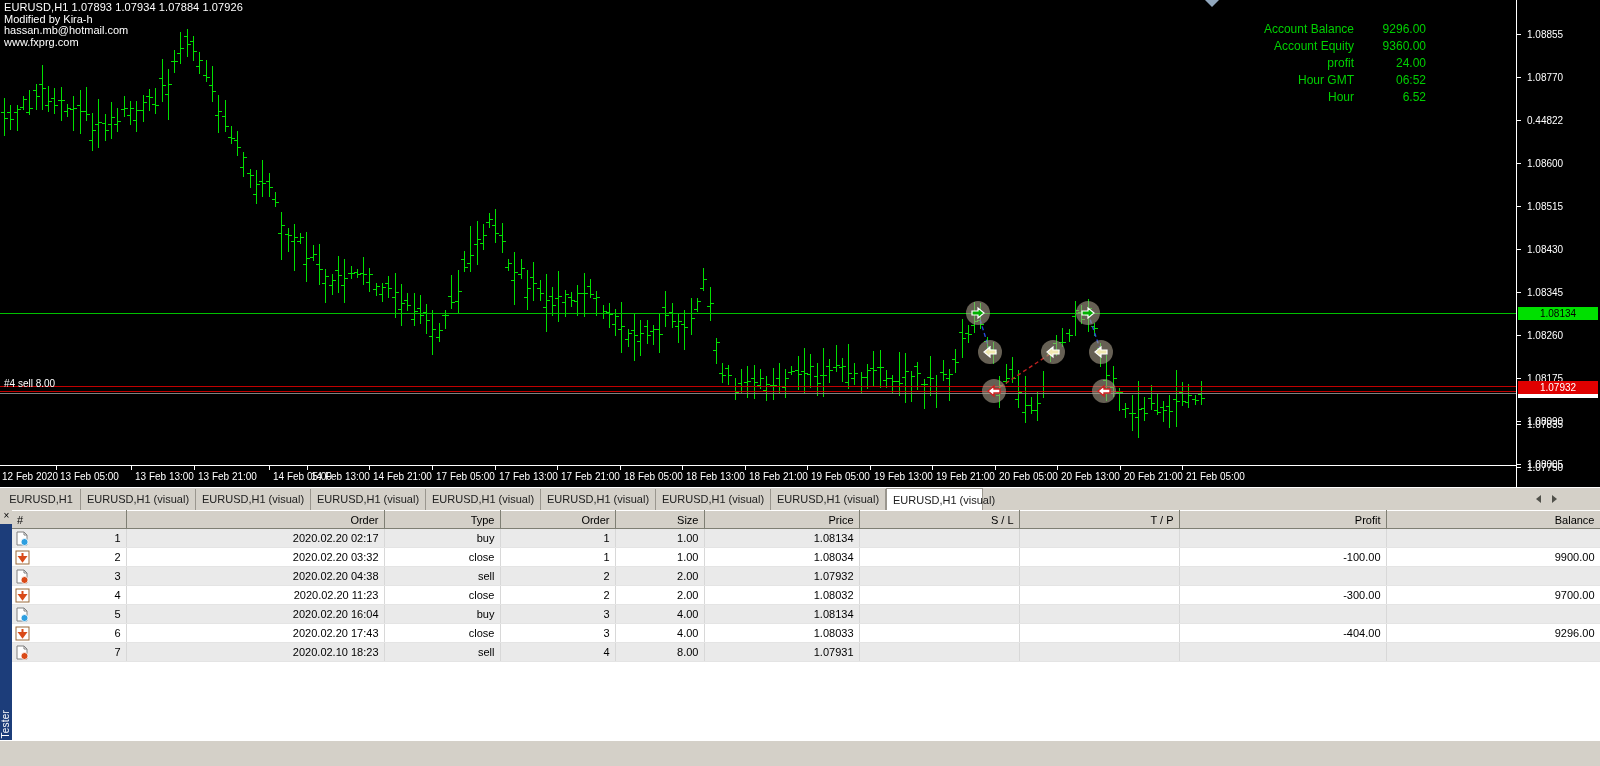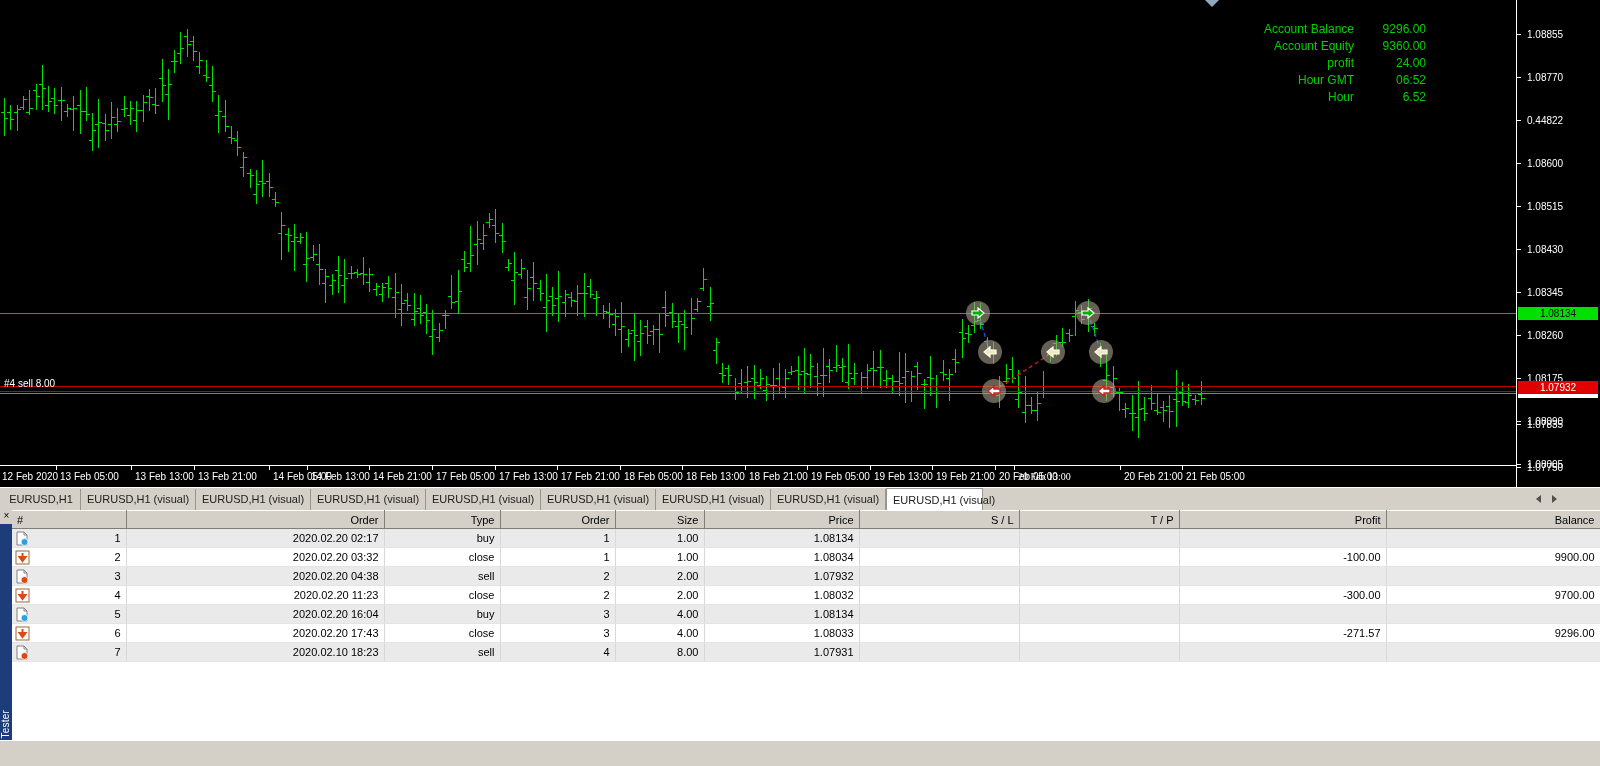--- a/index.html
+++ b/index.html
@@ -818,20 +818,26 @@
         <svg width="14" height="14" viewBox="0 0 14 14">
             <path d="M13 5 L7 5 L7 2 L1 7 L7 12 L7 9 L13 9 Z" fill="#efe8b0" stroke="#ffffff" stroke-width="1.2"></path>
           </svg>
       </div>
       <div class="marker" style="left:1092px; top:379px;">
         <svg width="14" height="14" viewBox="0 0 14 14">
             <path d="M13 5 L7 5 L7 2 L1 7 L7 12 L7 9 L13 9 Z" fill="#ffffff" stroke="#cc2020" stroke-width="1.4"></path>
           </svg>
       </div>
 
+      <div class="chart-header">
+        <div class="sym">EURUSD,H1  1.07893 1.07934 1.07884 1.07926</div>
+        <div>Modified by Kira-h</div>
+        <div>hassan.mb@hotmail.com</div>
+        <div>www.fxprg.com</div>
+      </div>
 
       <div class="acct-panel" id="acct-panel">
           <div class="acct-row">
             <div class="acct-label">Account Balance</div>
             <div class="acct-val">9296.00</div>
           </div>
           <div class="acct-row">
             <div class="acct-label">Account Equity</div>
             <div class="acct-val">9360.00</div>
           </div>
@@ -860,21 +866,21 @@
           <div class="time-tick" style="left: 436px;">17 Feb 05:00</div>
           <div class="time-tick" style="left: 499px;">17 Feb 13:00</div>
           <div class="time-tick" style="left: 561px;">17 Feb 21:00</div>
           <div class="time-tick" style="left: 624px;">18 Feb 05:00</div>
           <div class="time-tick" style="left: 686px;">18 Feb 13:00</div>
           <div class="time-tick" style="left: 749px;">18 Feb 21:00</div>
           <div class="time-tick" style="left: 811px;">19 Feb 05:00</div>
           <div class="time-tick" style="left: 874px;">19 Feb 13:00</div>
           <div class="time-tick" style="left: 936px;">19 Feb 21:00</div>
           <div class="time-tick" style="left: 999px;">20 Feb 05:00</div>
-          <div class="time-tick" style="left: 1018px; font-family: Liberation Serif, serif;">20 Feb 13:00</div>
+          <div class="time-tick" style="left: 1061px;">20 Feb 13:00</div>
           <div class="time-tick" style="left: 1124px;">20 Feb 21:00</div>
           <div class="time-tick" style="left: 1186px;">21 Feb 05:00</div>
         </div>
     </div>
 
     <div id="price-axis">
         <div class="price-tick" style="top: 29px;">1.08855</div>
         <div class="price-tick" style="top: 72px;">1.08770</div>
         <div class="price-tick" style="top: 115px;">0.44822</div>
         <div class="price-tick" style="top: 158px;">1.08600</div>
@@ -1036,21 +1042,21 @@
                     <rect x="1" y="1" width="13" height="13" fill="#ffffff" stroke="#9a6a3a" stroke-width="1"></rect>
                     <path d="M7.5 3 v6 M4.5 7 L7.5 11 L10.5 7 Z" stroke="#d94a18" stroke-width="2" fill="#d94a18"></path>
                   </svg></span><span>6</span></td>
               <td>2020.02.20 17:43</td>
               <td>close</td>
               <td>3</td>
               <td>4.00</td>
               <td>1.08033</td>
               <td></td>
               <td></td>
-              <td>-271.57</td>
+              <td>-404.00</td>
               <td>9296.00</td>
             </tr>
             <tr class="even">
               <td class="numcell"><span class="rowicon"><svg width="15" height="15" viewBox="0 0 15 15">
                     <path d="M2 1 h7 l3 3 v10 h-10 z" fill="#ffffff" stroke="#808080" stroke-width="1"></path>
                     <path d="M9 1 v3 h3" fill="none" stroke="#808080" stroke-width="1"></path>
                     <circle cx="9.5" cy="11" r="3.5" fill="#d94a18" stroke="#ffffff" stroke-width="0.8"></circle>
                   </svg></span><span>7</span></td>
               <td>2020.02.10 18:23</td>
               <td>sell</td>

